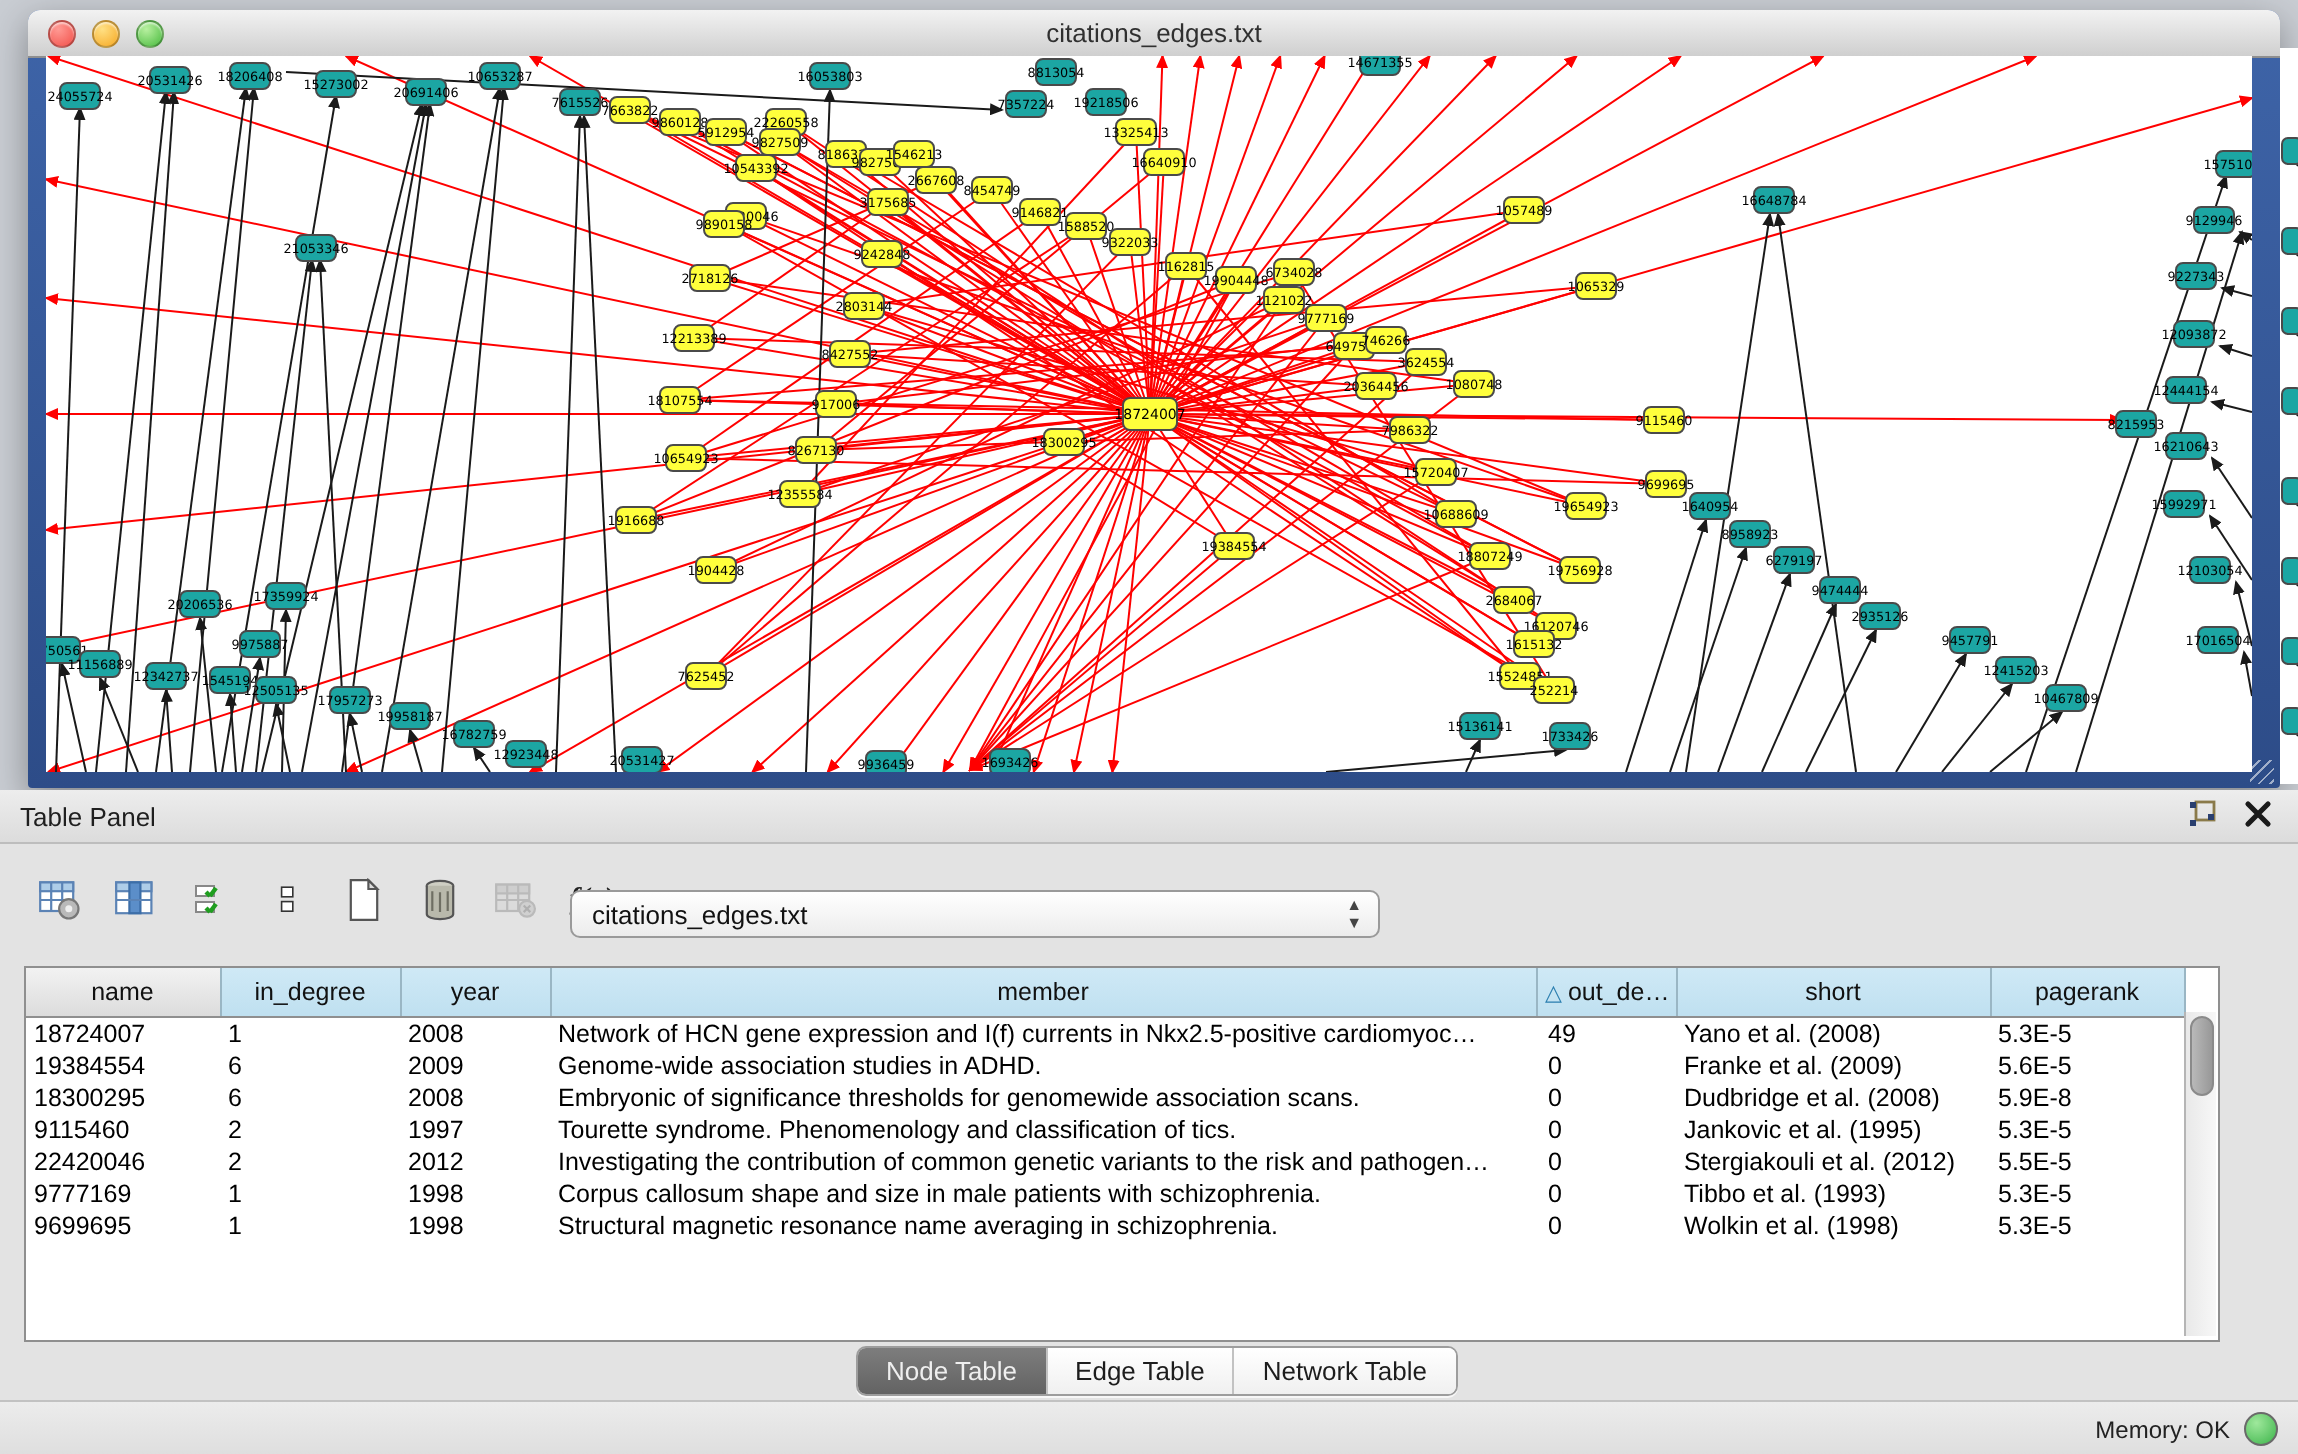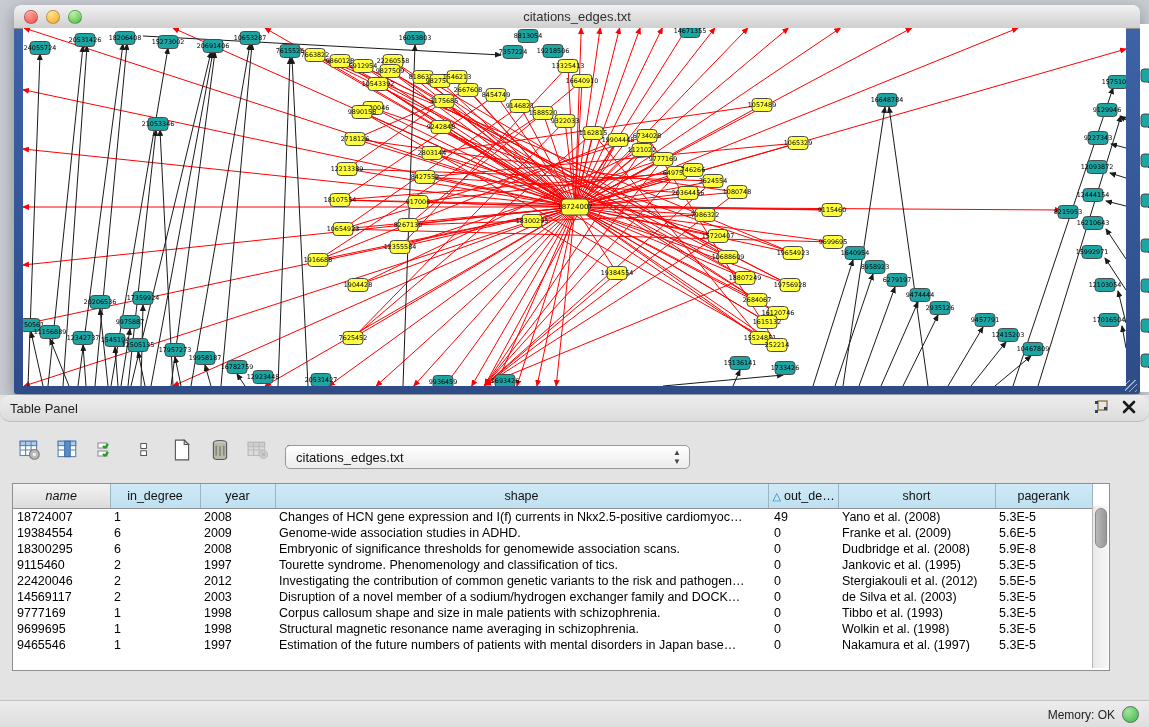--- a/index.html
+++ b/index.html
@@ -24,40 +24,40 @@
   #canvas-wrap{position:absolute;left:9px;top:23px;width:1103px;height:358px;
     background:#fff;overflow:hidden;}
   #grip{position:absolute;right:3px;bottom:2px;width:12px;height:12px;
     background:repeating-linear-gradient(135deg,transparent 0 3px,rgba(255,255,255,.55) 3px 4px);}
   
   #behind-strip{position:absolute;left:1140px;top:24px;width:9px;height:368px;background:#fff;}
   
   #table-panel{position:absolute;left:0;top:395px;width:1149px;height:332px;background:#e3e3e3;}
   #panel-titlebar{position:absolute;left:0;top:0;width:100%;height:26px;
     background:linear-gradient(#ededed,#dcdcdc);border-bottom:1px solid #bdbdbd;
-    display:flex;align-items:center;border-radius:10px;}
+    display:flex;align-items:center;}
   #panel-title{font-size:13px;color:#1f1f1f;margin-left:10px;}
   #panel-buttons{position:absolute;right:12px;top:4px;display:flex;gap:12px;align-items:center;}
   .panel-btn{width:16px;height:16px;cursor:pointer;}
   #toolbar{position:absolute;left:18px;top:42px;display:flex;align-items:center;gap:14px;}
   .tool{width:24px;height:26px;display:flex;align-items:center;justify-content:center;cursor:pointer;}
   #fx-label{font-size:15px;font-style:italic;font-weight:bold;color:#222;font-family:"Liberation Serif",serif;}
   #table-chooser{position:absolute;left:285px;top:50px;width:405px;height:24px;
     background:linear-gradient(#fff,#ececec);border:1px solid #9a9a9a;border-radius:5px;
     font-size:13px;color:#111;line-height:24px;padding-left:10px;box-sizing:border-box;cursor:pointer;}
   #chooser-arrows{position:absolute;right:8px;top:2px;font-size:8px;color:#444;line-height:9px;text-align:center;}
   
   #data-table{position:absolute;left:13px;top:89px;width:1079px;border-collapse:collapse;
     background:#fff;font-size:12.5px;color:#000;table-layout:fixed;}
   #table-frame{position:absolute;left:12px;top:88px;width:1096px;height:186px;
     border:1px solid #8f8f8f;background:#fff;}
   #data-table th{height:22px;font-weight:normal;font-size:12.5px;color:#111;
     background:linear-gradient(#cfe9f6,#bfe0f0);border-right:1px solid #9ab6c4;
     border-bottom:1px solid #8f8f8f;overflow:hidden;white-space:nowrap;cursor:pointer;}
-  #data-table th.namecol{background:linear-gradient(#f2f2f2,#dcdcdc);font-style:italic;}
+  #data-table th.namecol{background:linear-gradient(#f2f2f2,#dcdcdc);}
   #data-table td{height:16px;padding:0 4px;overflow:hidden;white-space:nowrap;
     text-overflow:ellipsis;}
   .tri{color:#2c7fb0;font-size:11px;margin-right:3px;}
   #vscroll{position:absolute;left:1092px;top:111px;width:15px;height:162px;
     background:linear-gradient(90deg,#e9e9e9,#f7f7f7);border-left:1px solid #b5b5b5;}
   #vscroll .thumb{position:absolute;left:2px;top:2px;width:10px;height:38px;border-radius:6px;
     background:linear-gradient(90deg,#b9b9b9,#989898);border:1px solid #8a8a8a;}
   
   #tabs{position:absolute;left:428px;top:278px;height:23px;display:flex;
     border:1px solid #9d9d9d;border-radius:5px;overflow:hidden;background:#fff;
@@ -842,32 +842,32 @@
       <col style="width:493px">
         <col style="width:70px">
         <col style="width:157px">
         <col style="width:97px">
     </colgroup>
     <thead>
         <tr id="header-row">
           <th class="namecol">name</th>
           <th>in_degree</th>
           <th>year</th>
-          <th>shape</th>
+          <th>member</th>
           <th style="text-align: left; padding-left: 4px;"><span class="tri">△</span>out_de…</th>
           <th>short</th>
           <th>pagerank</th>
         </tr>
       </thead>
     <tbody id="table-body">
         <tr>
           <td>18724007</td>
           <td>1</td>
           <td>2008</td>
-          <td>Changes of HCN gene expression and I(f) currents in Nkx2.5-positive cardiomyoc…</td>
+          <td>Network of HCN gene expression and I(f) currents in Nkx2.5-positive cardiomyoc…</td>
           <td style="padding-left: 6px;">49</td>
           <td>Yano et al. (2008)</td>
           <td>5.3E-5</td>
         </tr>
         <tr>
           <td>19384554</td>
           <td>6</td>
           <td>2009</td>
           <td>Genome-wide association studies in ADHD.</td>
           <td style="padding-left: 6px;">0</td>
@@ -895,59 +895,46 @@
         <tr>
           <td>22420046</td>
           <td>2</td>
           <td>2012</td>
           <td>Investigating the contribution of common genetic variants to the risk and pathogen…</td>
           <td style="padding-left: 6px;">0</td>
           <td>Stergiakouli et al. (2012)</td>
           <td>5.5E-5</td>
         </tr>
         <tr>
-          <td>14569117</td>
-          <td>2</td>
-          <td>2003</td>
-          <td>Disruption of a novel member of a sodium/hydrogen exchanger family and DOCK…</td>
-          <td style="padding-left: 6px;">0</td>
-          <td>de Silva et al. (2003)</td>
-          <td>5.3E-5</td>
-        </tr>
-        <tr>
           <td>9777169</td>
           <td>1</td>
           <td>1998</td>
           <td>Corpus callosum shape and size in male patients with schizophrenia.</td>
           <td style="padding-left: 6px;">0</td>
           <td>Tibbo et al. (1993)</td>
           <td>5.3E-5</td>
         </tr>
         <tr>
           <td>9699695</td>
           <td>1</td>
           <td>1998</td>
           <td>Structural magnetic resonance name averaging in schizophrenia.</td>
           <td style="padding-left: 6px;">0</td>
           <td>Wolkin et al. (1998)</td>
           <td>5.3E-5</td>
         </tr>
-        <tr>
-          <td>9465546</td>
-          <td>1</td>
-          <td>1997</td>
-          <td>Estimation of the future numbers of patients with mental disorders in Japan base…</td>
-          <td style="padding-left: 6px;">0</td>
-          <td>Nakamura et al. (1997)</td>
-          <td>5.3E-5</td>
-        </tr>
       </tbody>
   </table>
   <div id="vscroll">
       <div class="thumb"></div>
     </div>
 
+  <div id="tabs">
+      <div class="tab active">Node Table</div>
+      <div class="tab">Edge Table</div>
+      <div class="tab">Network Table</div>
+    </div>
 
   <div id="statusbar">
     <span id="memory-label">Memory: OK</span>
     <span id="memory-led" style="background: radial-gradient(circle at 35% 30%, rgb(159, 232, 156), rgb(60, 180, 74));"></span>
   </div>
 </div>
 
 </body></html>

